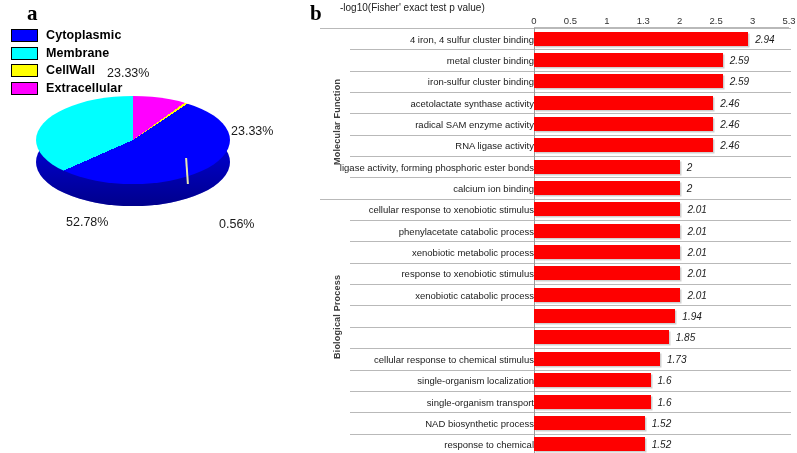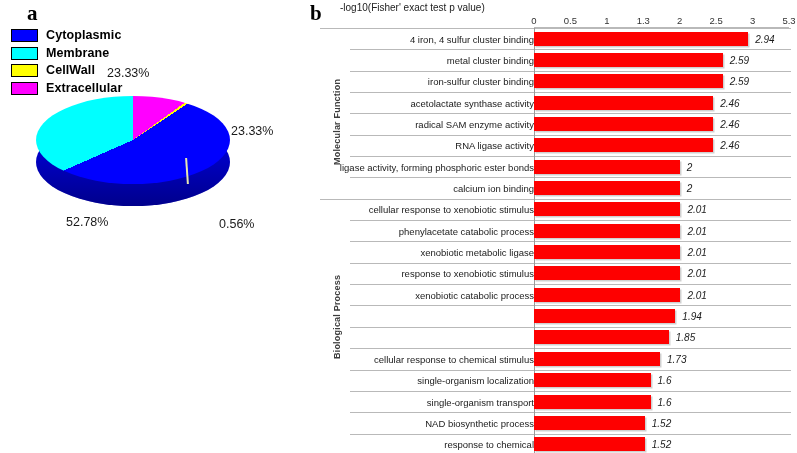--- a/index.html
+++ b/index.html
@@ -251,21 +251,21 @@
         <div class="row">
           <div class="row-line"></div>
           <div class="vline"></div>
           <div class="cat-label">phenylacetate catabolic process</div>
           <div class="bar" style="width: 146.443px; background: rgb(254, 0, 0);"></div>
           <div class="bar-value" style="left: 395.443px;">2.01</div>
         </div>
         <div class="row">
           <div class="row-line"></div>
           <div class="vline"></div>
-          <div class="cat-label">xenobiotic metabolic ligase</div>
+          <div class="cat-label">xenobiotic metabolic process</div>
           <div class="bar" style="width: 146.443px; background: rgb(254, 0, 0);"></div>
           <div class="bar-value" style="left: 395.443px;">2.01</div>
         </div>
         <div class="row">
           <div class="row-line"></div>
           <div class="vline"></div>
           <div class="cat-label">response to xenobiotic stimulus</div>
           <div class="bar" style="width: 146.443px; background: rgb(254, 0, 0);"></div>
           <div class="bar-value" style="left: 395.443px;">2.01</div>
         </div>

